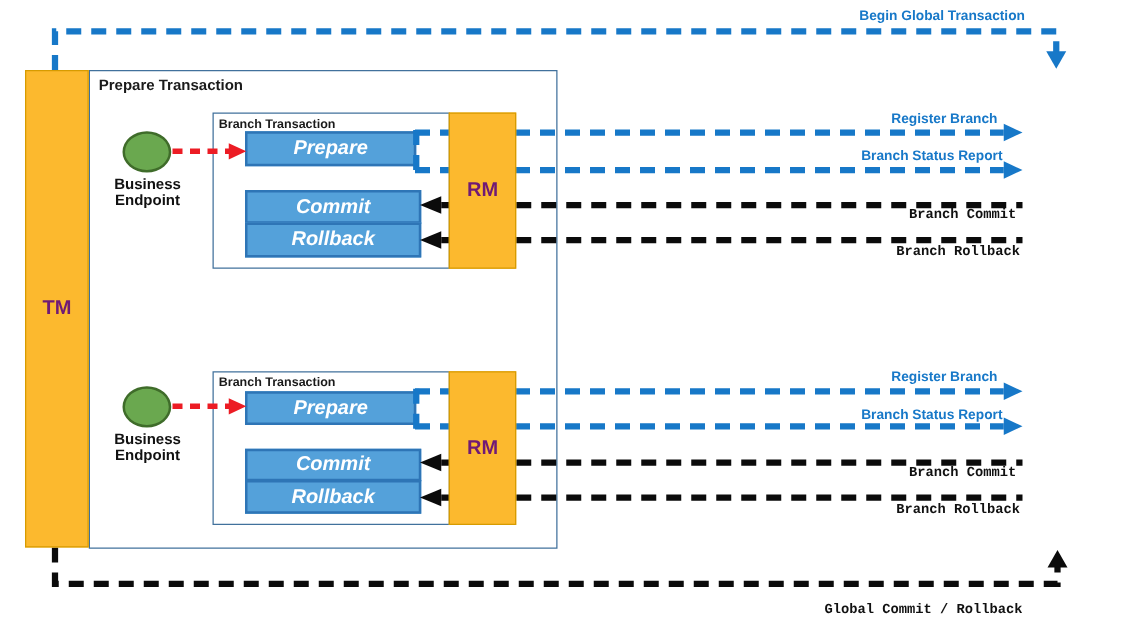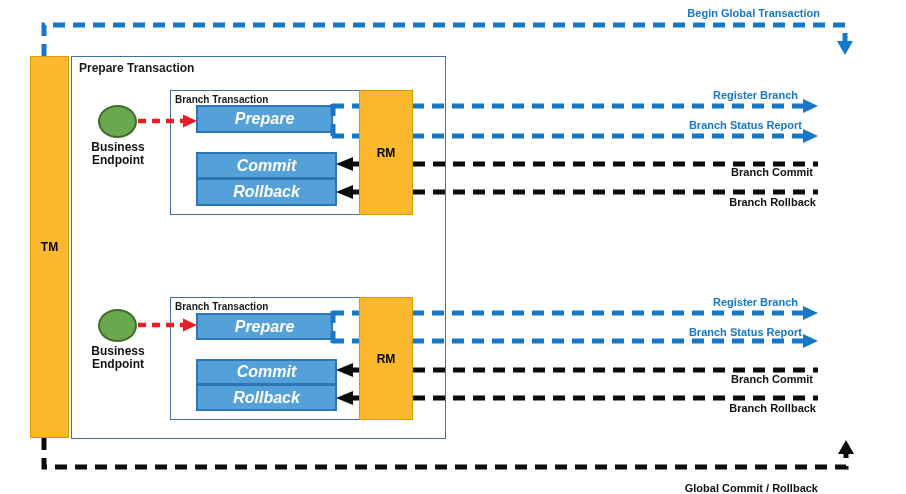--- a/index.html
+++ b/index.html
@@ -51,33 +51,33 @@
     position:absolute;width:64px;left:86px;text-align:center;
     font-size:12px;font-weight:700;color:#111;line-height:13px;
   }
   #endpoint-label-1{top:141px;}
   #endpoint-label-2{top:345px;}
 
   
   .pillar{
     position:absolute;background:var(--orange-fill);border:1px solid var(--orange-border);
     box-sizing:border-box;display:flex;align-items:center;justify-content:center;
-    color:#000000;font-weight:700;font-size:12px;
-  }
-  #tm{left:30px;top:56px;width:39px;height:382px;}
+    color:#701a75;font-weight:700;font-size:16px;
+  }
+  #tm{left:20px;top:56px;width:51px;height:382px;}
   #tc{left:818px;top:56px;width:53px;height:383px;}
   #rm-1{left:359px;top:90px;width:54px;height:125px;}
   #rm-2{left:359px;top:297px;width:54px;height:123px;}
 
   
   .wire-label{
     position:absolute;font-size:11px;font-weight:700;white-space:nowrap;
   }
   .wire-label.blue{color:var(--line-blue);}
-  .wire-label.black{color:#111;}
+  .wire-label.black{color:#111;font-family:Liberation Mono, monospace;}
   #lbl-begin{right:86px;top:7px;}
   #lbl-reg-1{right:108px;top:89px;}
   #lbl-status-1{right:104px;top:119px;}
   #lbl-bcommit-1{right:93px;top:166px;}
   #lbl-brollback-1{right:90px;top:196px;}
   #lbl-reg-2{right:108px;top:296px;}
   #lbl-status-2{right:104px;top:326px;}
   #lbl-bcommit-2{right:93px;top:373px;}
   #lbl-brollback-2{right:90px;top:402px;}
   #lbl-global-cr{right:88px;top:482px;}

